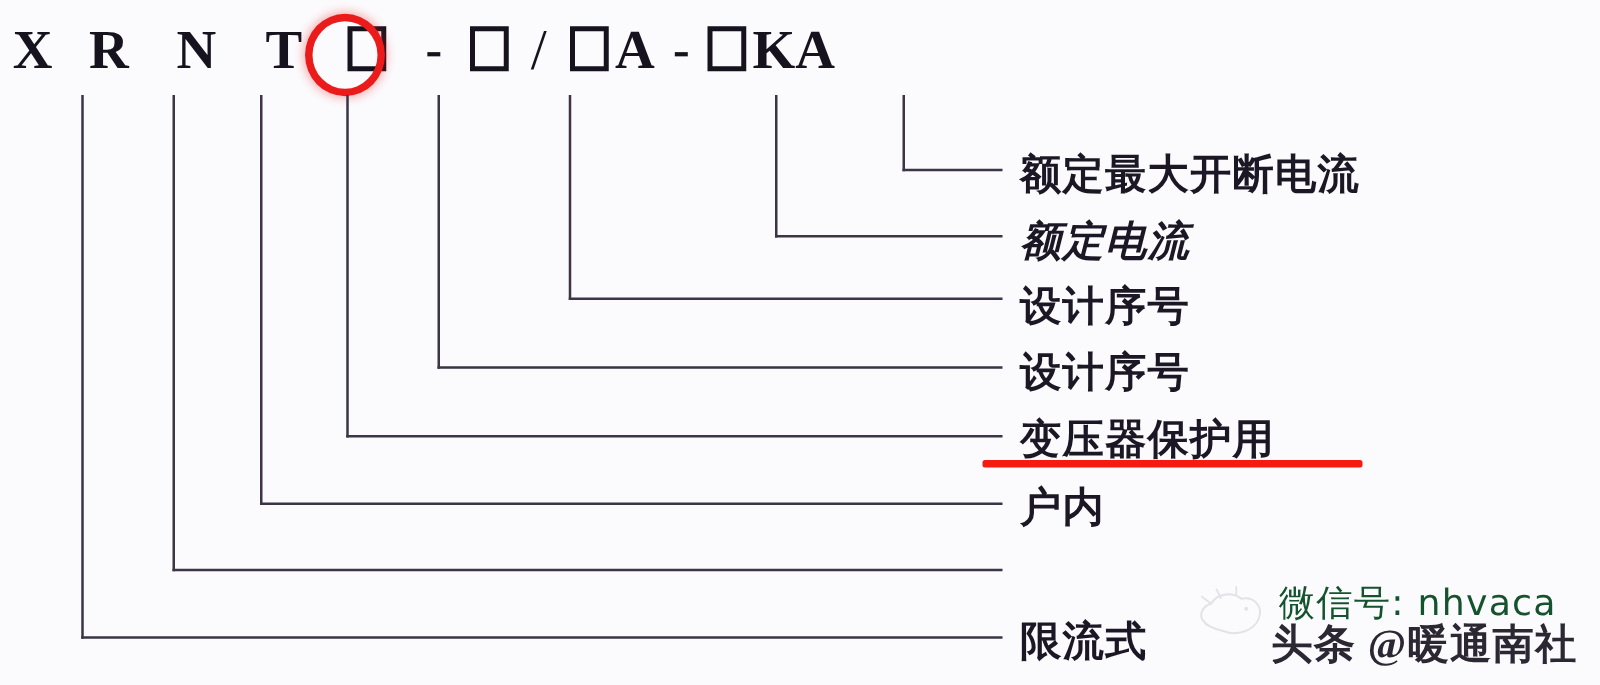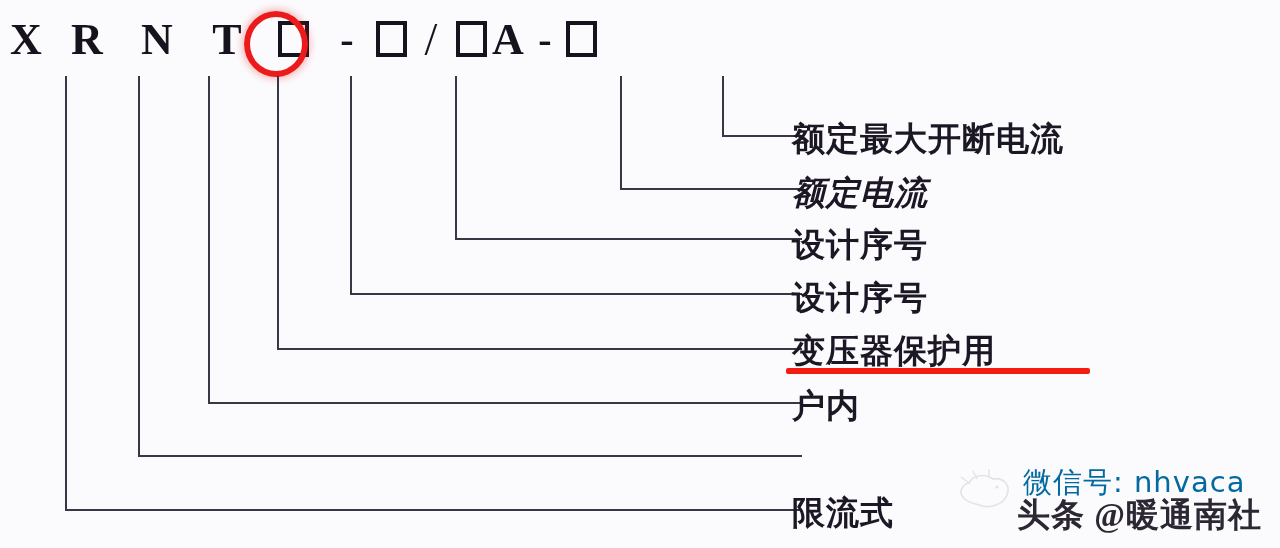--- a/index.html
+++ b/index.html
@@ -79,21 +79,21 @@
   }
   .hline {
     position: absolute;
     height: 2px;
     background: #3b3545;
   }
 
   
   .label {
     position: absolute;
-    left: 792px;
+    left: 816px;
     font-family: "DejaVu Sans", "Liberation Sans", sans-serif;
     font-weight: bold;
     font-size: 33px;
     line-height: 1;
     color: #1b1724;
     white-space: nowrap;
     letter-spacing: 1px;
   }
   #red-underline {
     position: absolute;
@@ -113,21 +113,21 @@
     width: 325px;
     height: 93px;
     pointer-events: none;
   }
   #wm-wechat {
     position: absolute;
     left: 68px;
     top: 8px;
     font-family: "DejaVu Sans", "Liberation Sans", sans-serif;
     font-size: 29px;
-    color: #0369a1;
+    color: #14532d;
     white-space: nowrap;
     letter-spacing: 1px;
   }
   #wm-toutiao {
     position: absolute;
     left: 62px;
     top: 38px;
     font-family: Liberation Serif, serif;
     font-weight: bold;
     font-size: 33px;
@@ -155,20 +155,21 @@
     <span class="code-ch" style="width:70px;">N</span>
     <span class="code-ch" style="width:70px;">T</span>
     <span class="code-ch" style="width:62px;"><span class="code-box"></span></span>
     <span class="code-dash" style="width:46px;text-align:center;display:inline-block;">-</span>
     <span class="code-ch" style="width:42px;"><span class="code-box"></span></span>
     <span class="code-slash" style="width:38px;text-align:center;display:inline-block;">/</span>
     <span class="code-ch" style="width:42px;"><span class="code-box"></span></span>
     <span class="code-ch" style="width:38px;text-align:left;">A</span>
     <span class="code-dash" style="width:30px;text-align:center;display:inline-block;">-</span>
     <span class="code-ch" style="width:42px;"><span class="code-box"></span></span>
+    <span class="code-ch" style="width:80px;text-align:left;">KA</span>
   </div>
 
   <div id="t-circle"></div>
 
   <div class="vline" style="left:65px;  top:76px;  height:435px;"></div>
   <div class="hline" style="left:65px;  top:509px; width:737px;"></div>
 
   <div class="vline" style="left:138px; top:76px;  height:381px;"></div>
   <div class="hline" style="left:138px; top:455px; width:664px;"></div>
 

